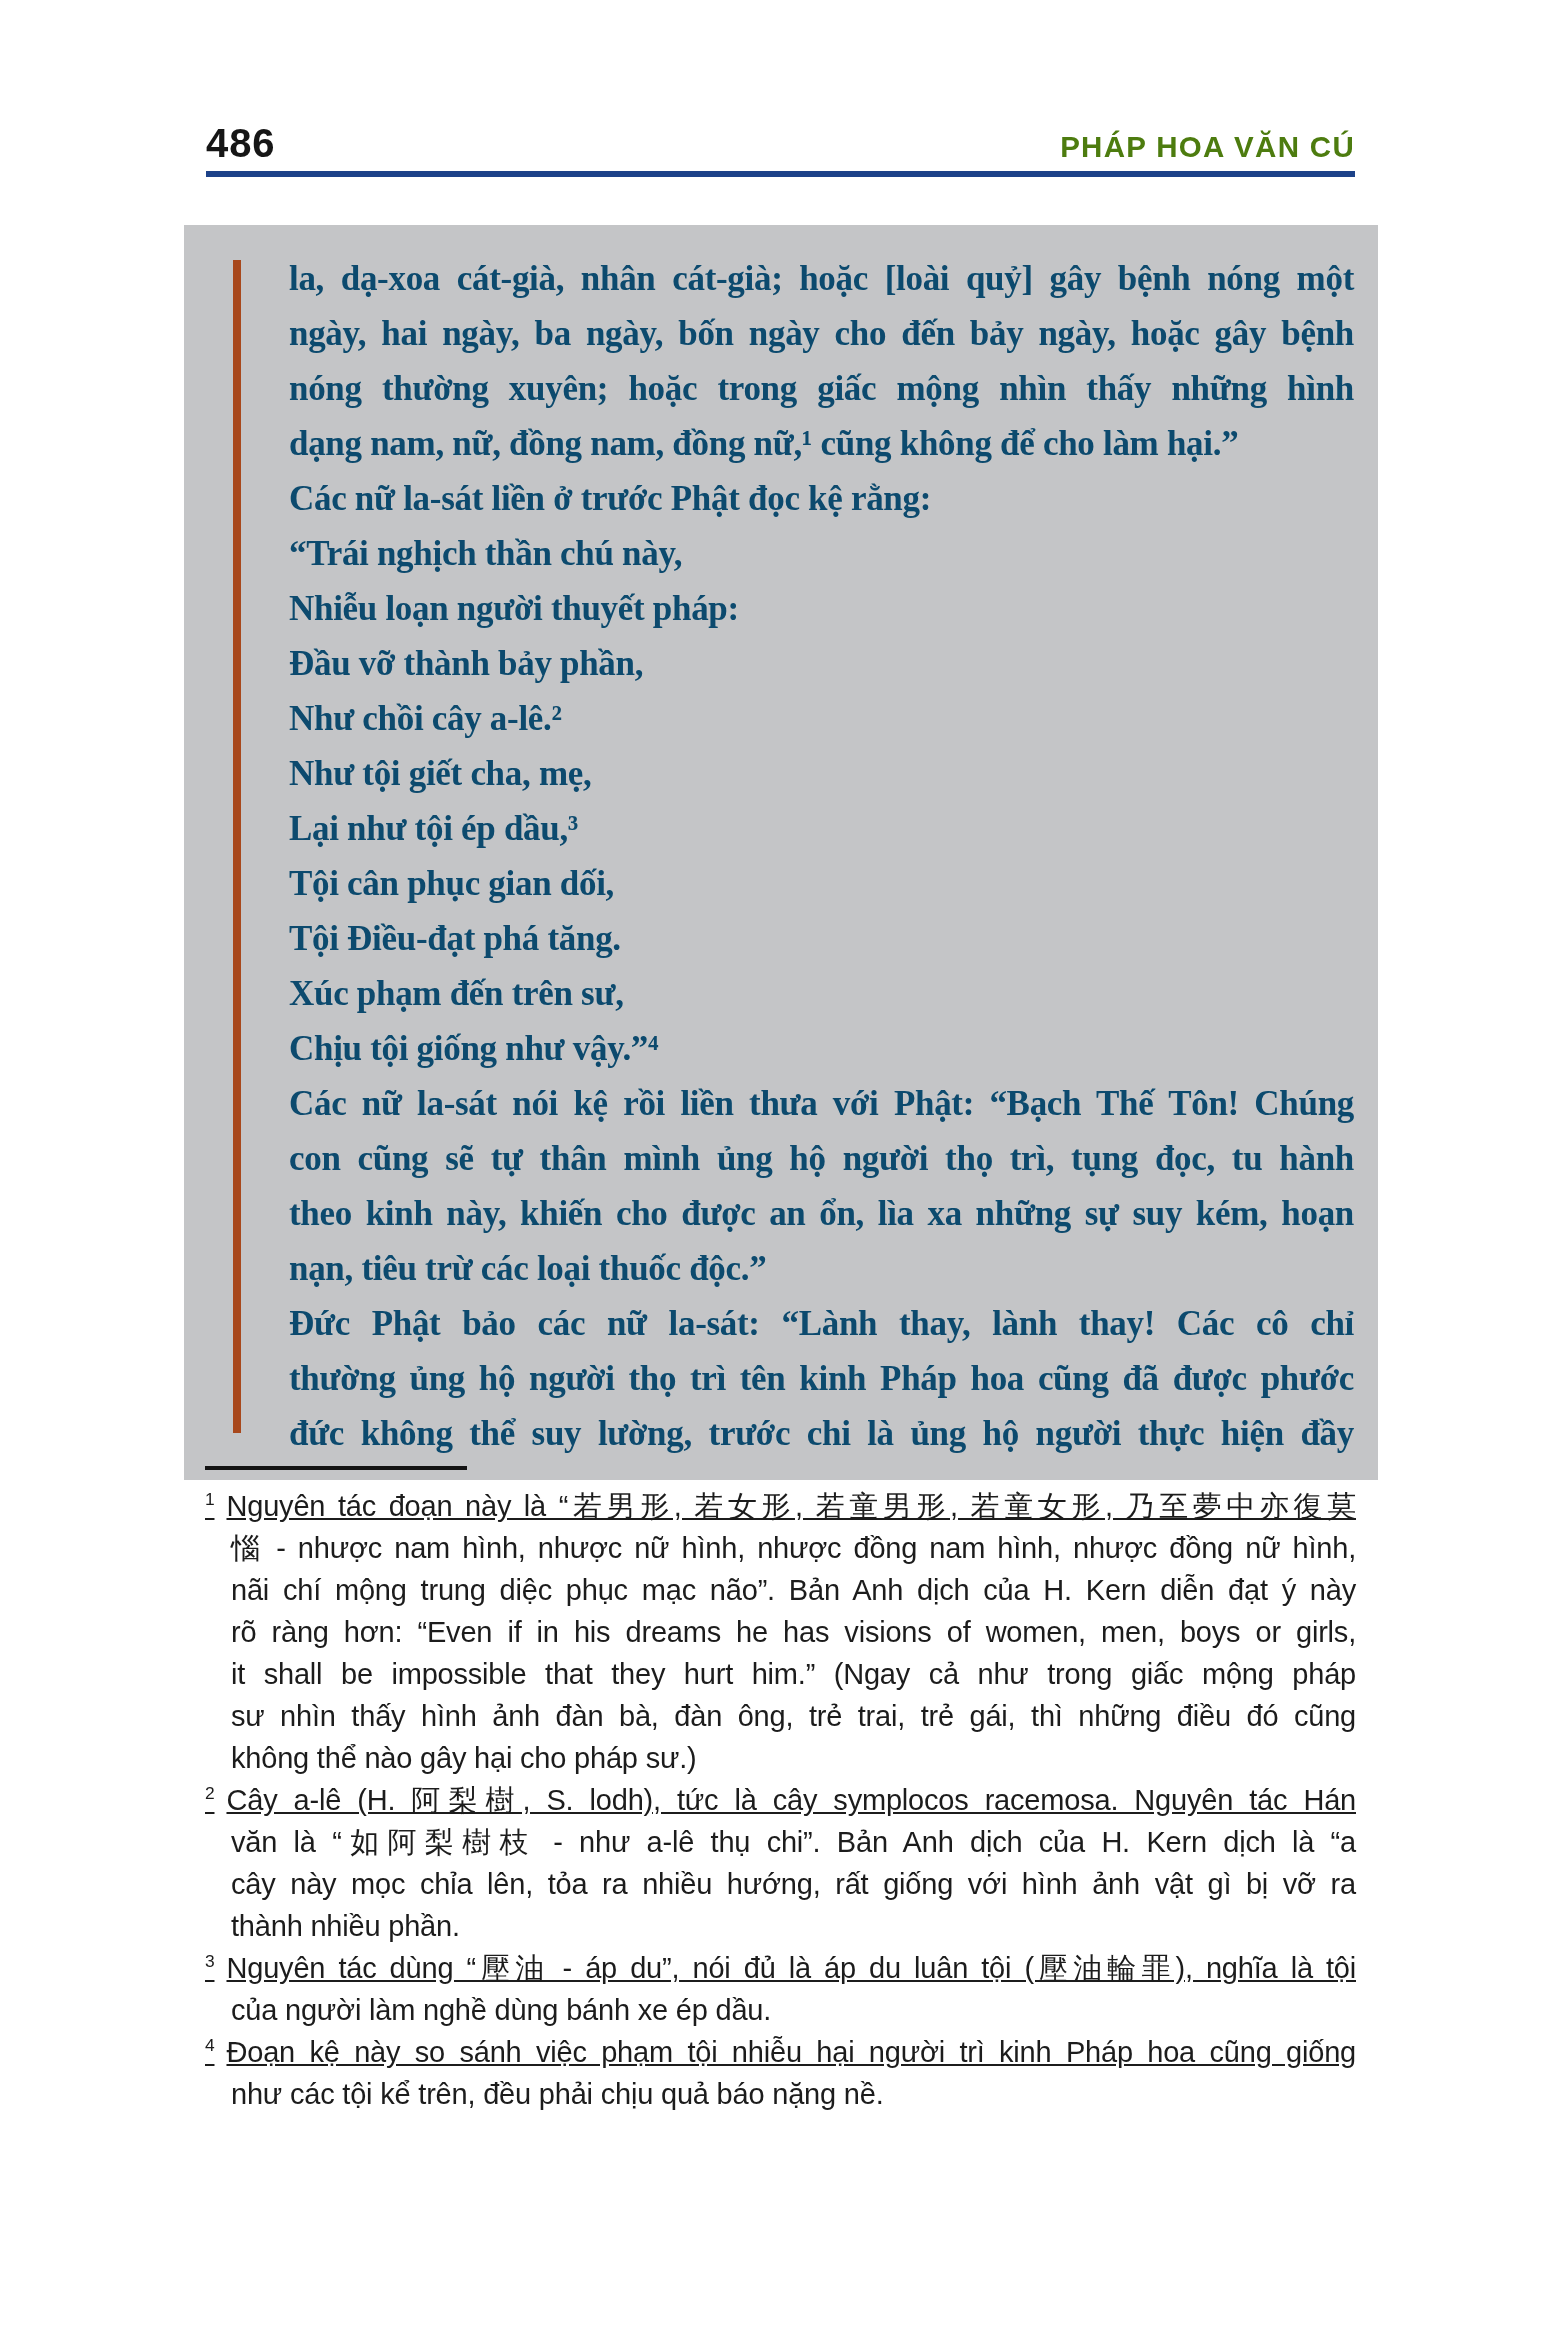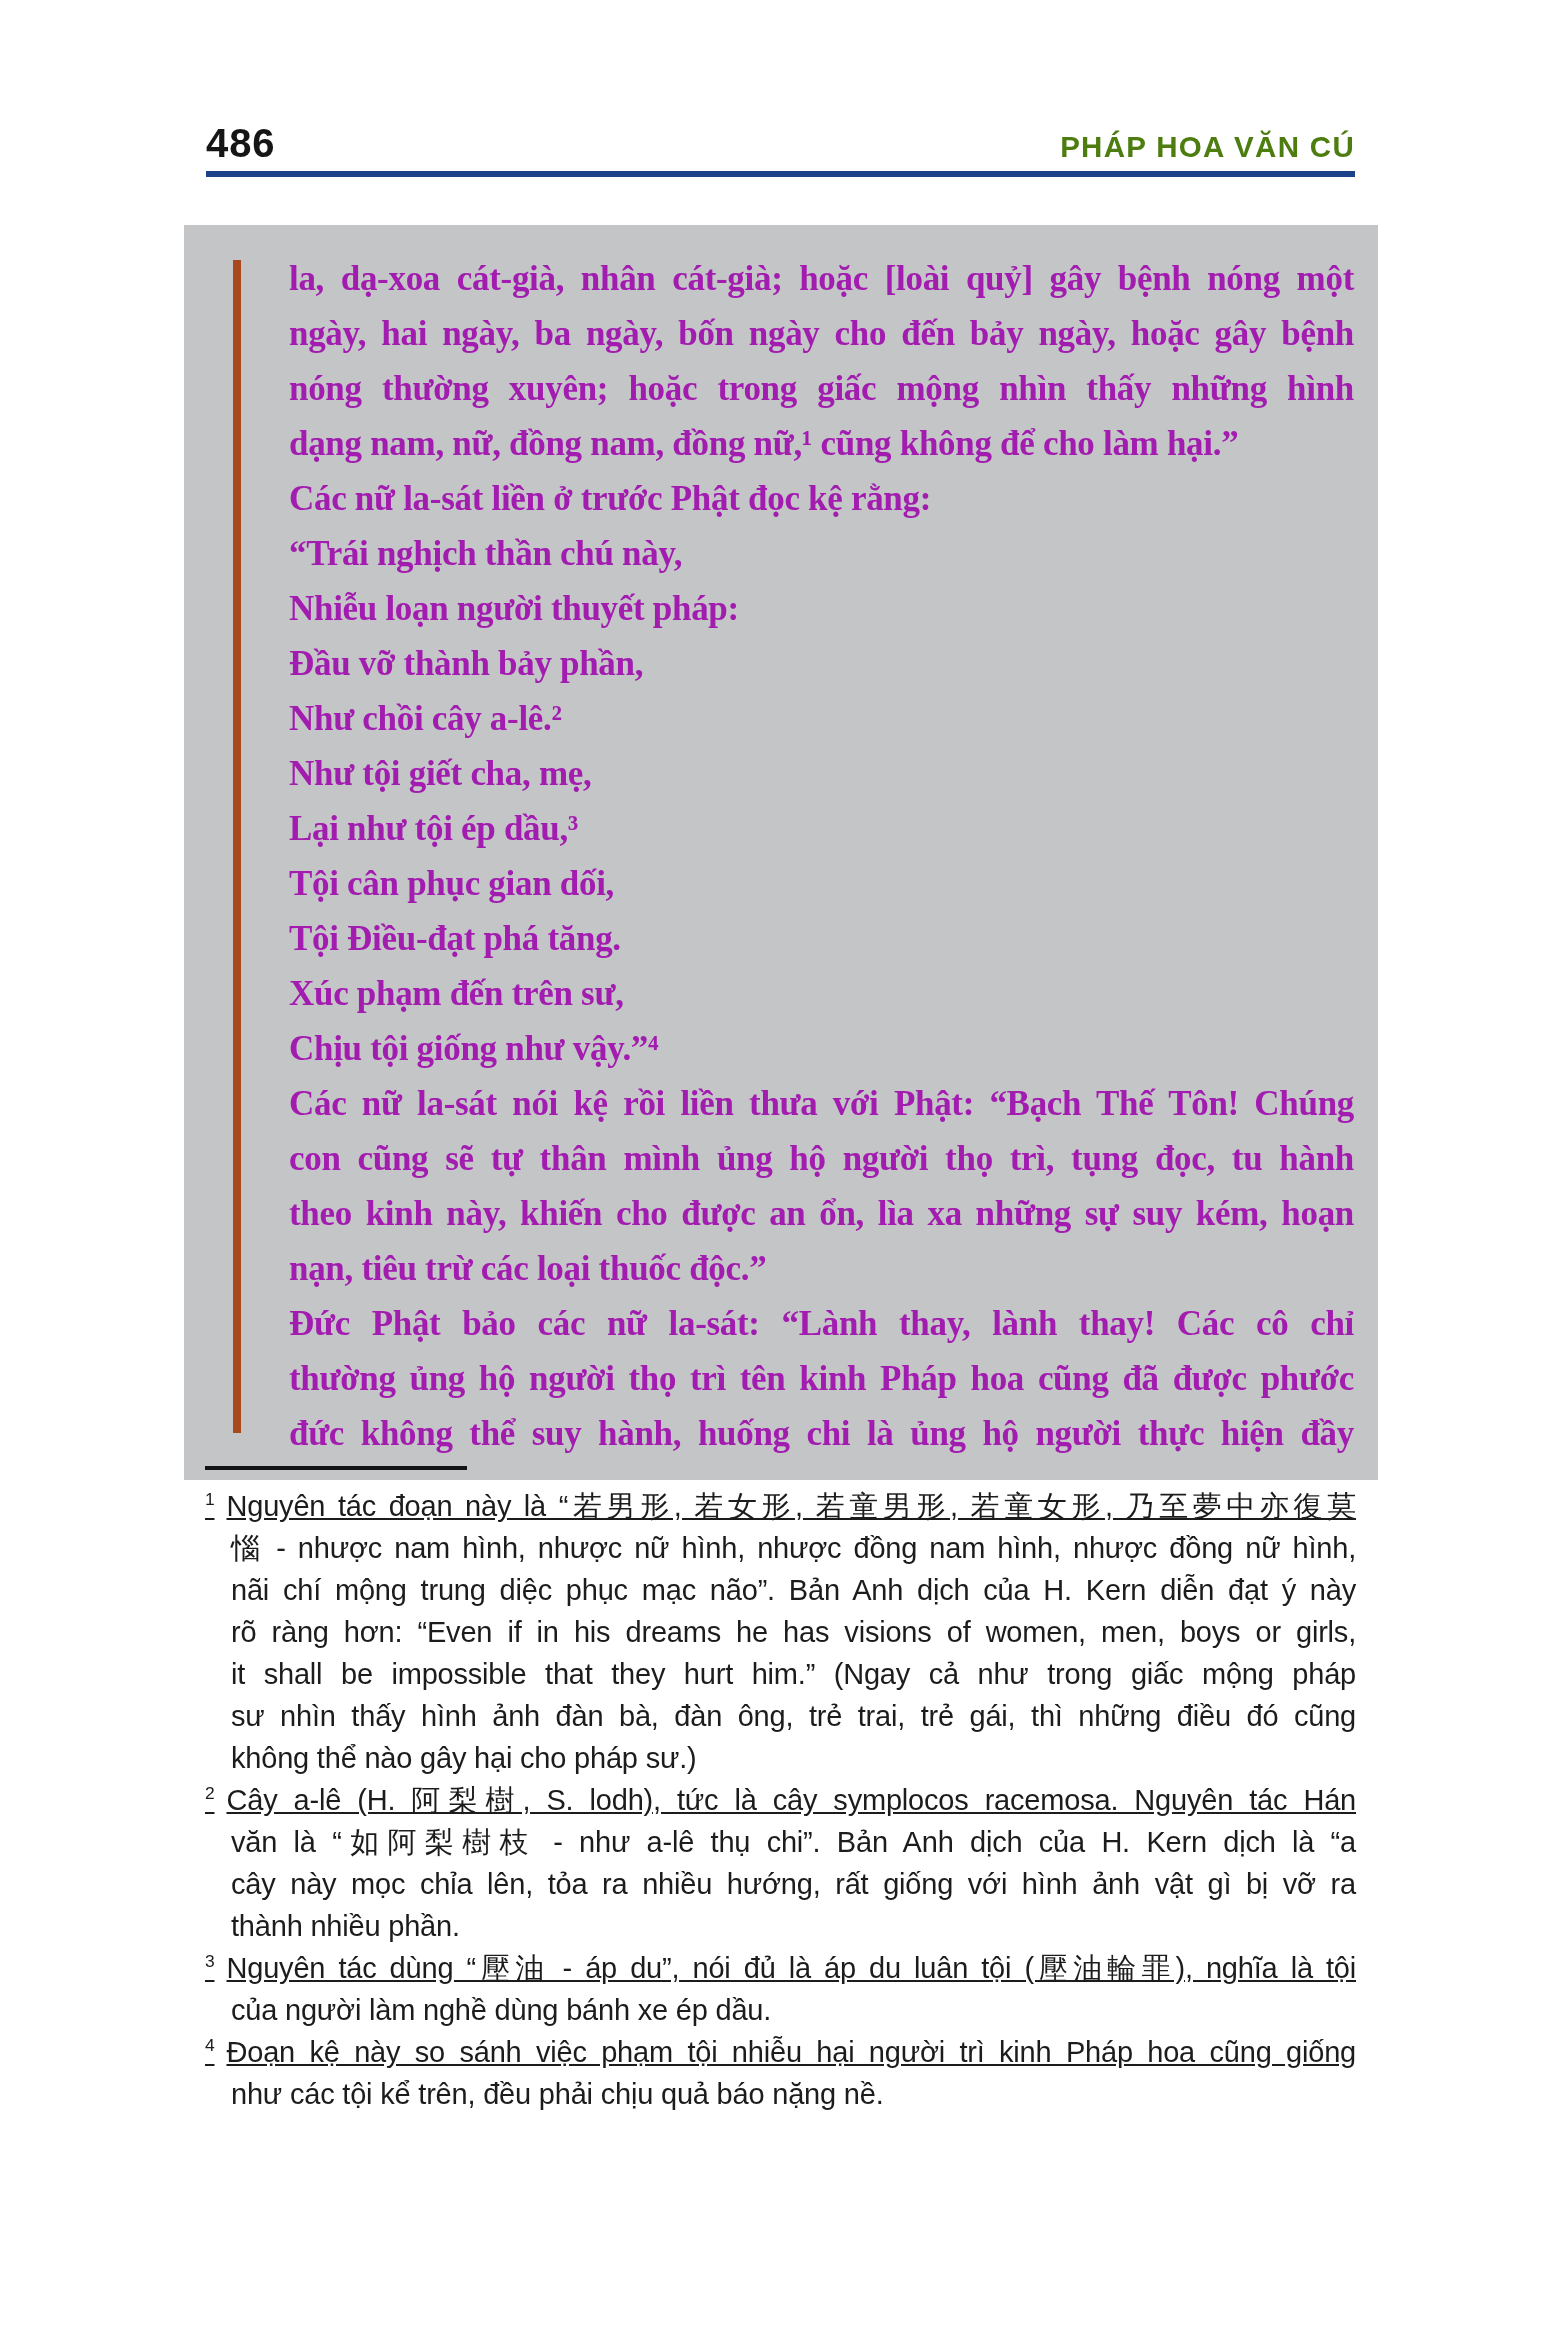--- a/index.html
+++ b/index.html
@@ -59,21 +59,21 @@
     left: 49px;
     top: 35px;
     width: 7.8px;
     height: 1173px;
     background: #a8481c;
   }
   .q-line {
     font-size: 35px;
     font-weight: 700;
     line-height: 55px;
-    color: #a21caf;
+    color: #0c4a6e;
     letter-spacing: -0.3px;
     text-align: left;
     white-space: normal;
   }
   .q-line.stretch {
     text-align: justify;
     text-align-last: justify;
   }
   .fnsep {
     width: 262px;
@@ -138,21 +138,21 @@
         <div class="q-line">Tội cân phục gian dối,</div>
         <div class="q-line">Tội Điều-đạt phá tăng.</div>
         <div class="q-line">Xúc phạm đến trên sư,</div>
         <div class="q-line">Chịu tội giống như vậy.”⁴</div>
         <div class="q-line stretch">Các nữ la-sát nói kệ rồi liền thưa với Phật: “Bạch Thế Tôn! Chúng</div>
         <div class="q-line stretch">con cũng sẽ tự thân mình ủng hộ người thọ trì, tụng đọc, tu hành</div>
         <div class="q-line stretch">theo kinh này, khiến cho được an ổn, lìa xa những sự suy kém, hoạn</div>
         <div class="q-line">nạn, tiêu trừ các loại thuốc độc.”</div>
         <div class="q-line stretch">Đức Phật bảo các nữ la-sát: “Lành thay, lành thay! Các cô chỉ</div>
         <div class="q-line stretch">thường ủng hộ người thọ trì tên kinh Pháp hoa cũng đã được phước</div>
-        <div class="q-line stretch">đức không thể suy hành, huống chi là ủng hộ người thực hiện đầy</div>
+        <div class="q-line stretch">đức không thể suy lường, trước chi là ủng hộ người thực hiện đầy</div>
       </div>
     <div class="fnsep"></div>
   </section>
 
   <section class="footnotes" id="footnotes">
       <div class="footnote">
         <div class="fn-line stretch fn-first"><sup class="fn-marker">1</sup>Nguyên tác đoạn này là “若男形, 若女形, 若童男形, 若童女形, 乃至夢中亦復莫</div>
         <div class="fn-line stretch">惱 - nhược nam hình, nhược nữ hình, nhược đồng nam hình, nhược đồng nữ hình,</div>
         <div class="fn-line stretch">nãi chí mộng trung diệc phục mạc não”. Bản Anh dịch của H. Kern diễn đạt ý này</div>
         <div class="fn-line stretch">rõ ràng hơn: “Even if in his dreams he has visions of women, men, boys or girls,</div>

